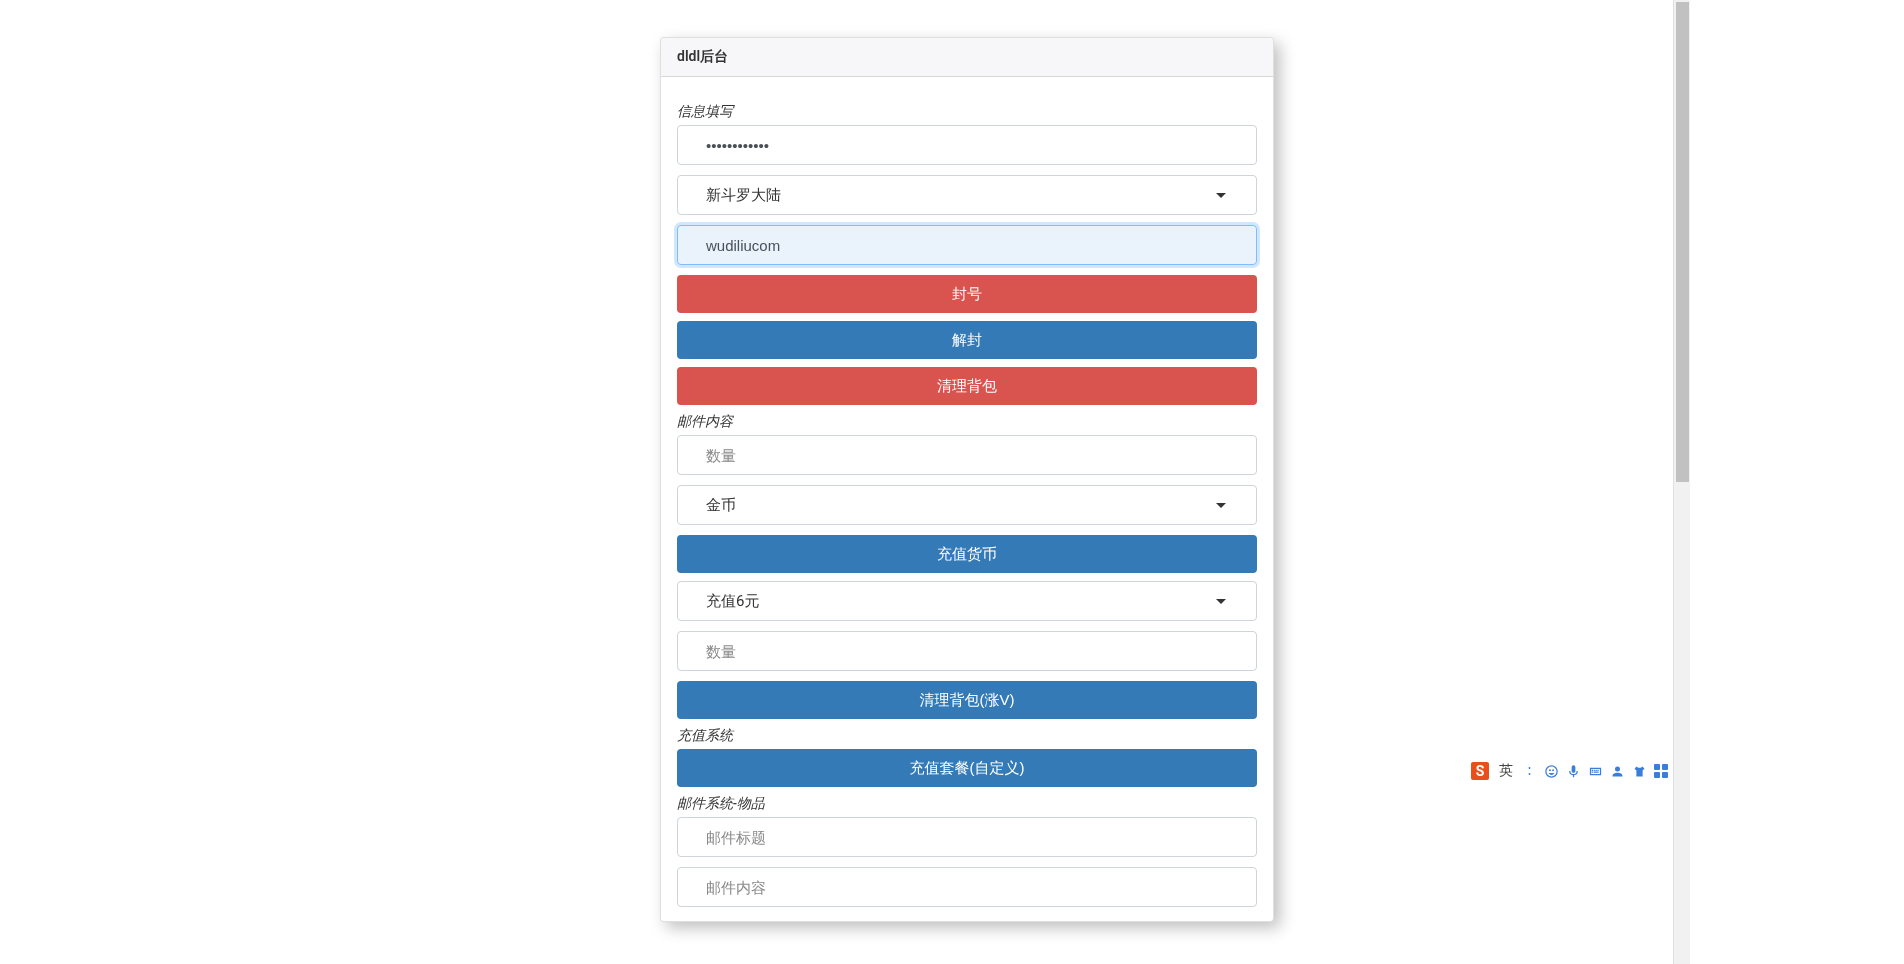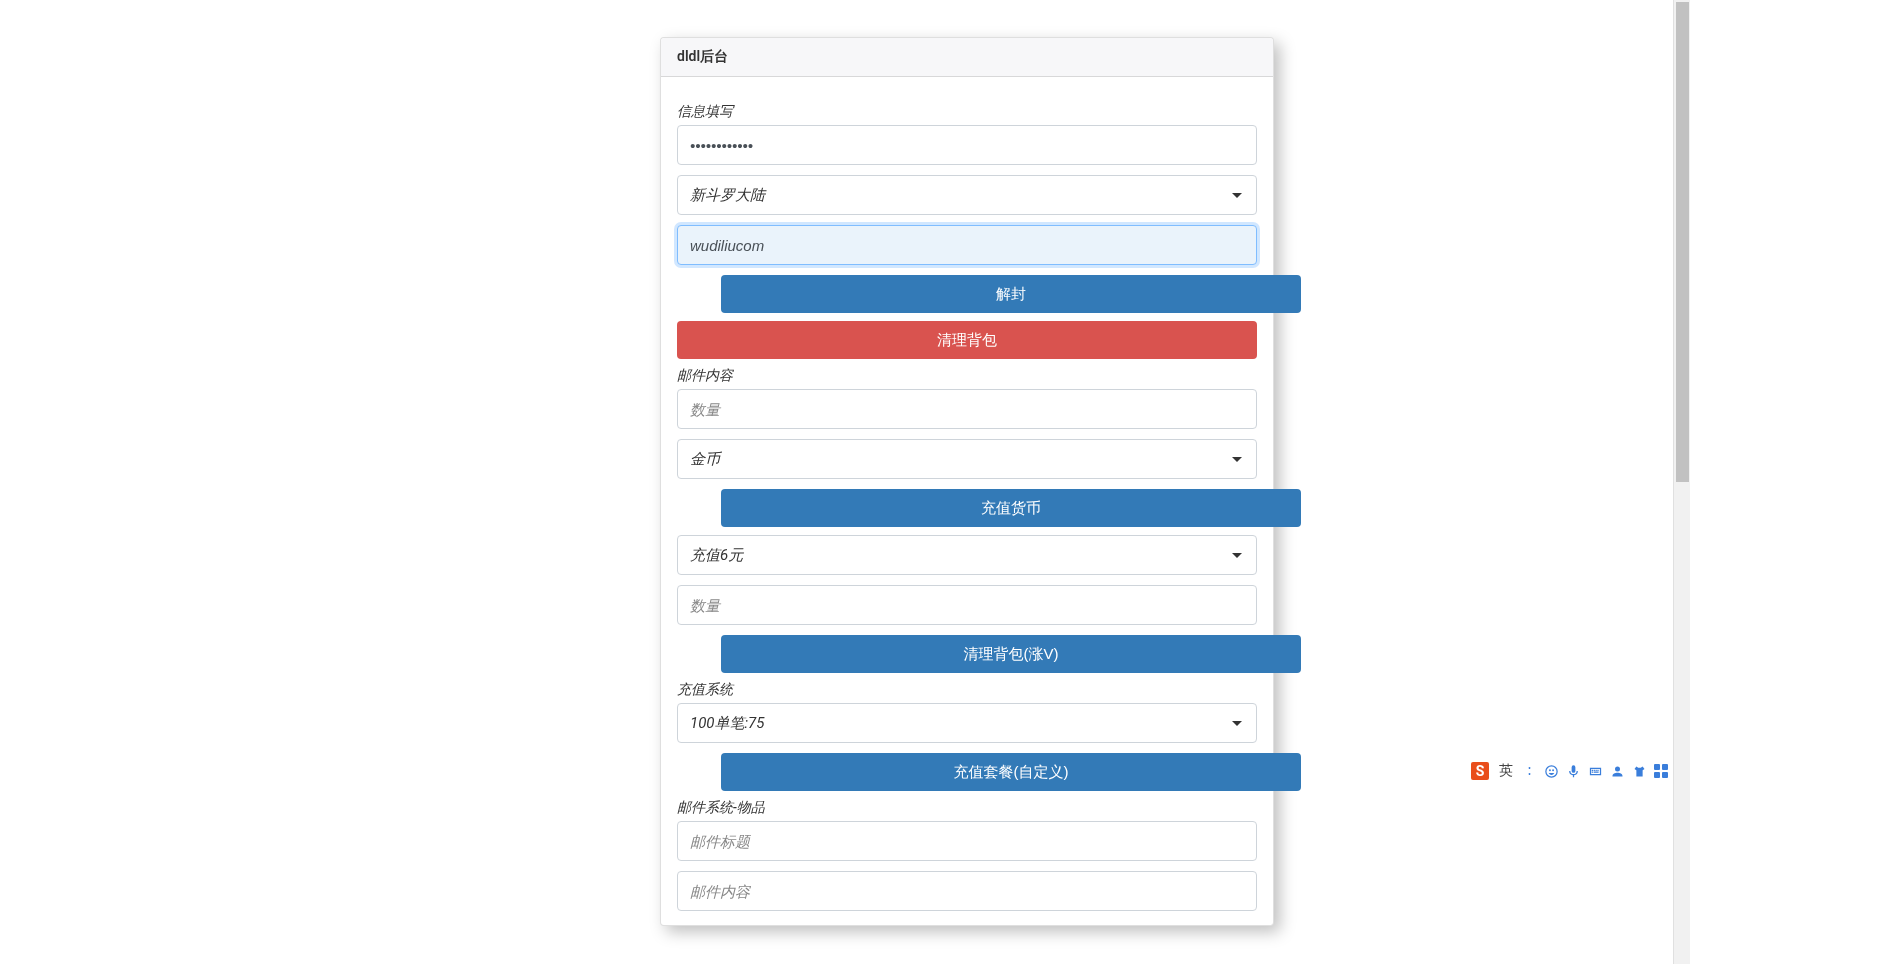--- a/index.html
+++ b/index.html
@@ -62,30 +62,29 @@
     .label {
       display: block;
       margin: 8px 0 4px 0;
       color: #333;
       font-size: 14px;
       font-style: italic;
     }
     .form-control, .form-select {
       display: block;
       width: 100%;
-      padding: 8px 12px;
+      padding: 8px 28px;
       font-size: 15px;
       color: #495057;
       background: #fff;
       border: 1px solid #ced4da;
       border-radius: 4px;
       line-height: 20px;
       margin-bottom: 10px;
       height: 40px;
-      font-style: italic;
     }
     .form-control::placeholder { color: #888; }
     .form-control.focused {
       border-color: #80bdff;
       box-shadow: 0 0 0 3px rgba(0,123,255,.18);
       background: #eaf3fb;
       outline: none;
     }
     .form-select {
       position: relative;
@@ -109,21 +108,21 @@
       font-size: 15px;
       border: none;
       border-radius: 4px;
       color: #fff;
       cursor: pointer;
       text-align: center;
       margin-bottom: 8px;
       line-height: 20px;
     }
     .btn-danger { background: #d9534f; }
-    .btn-primary { background: #337ab7; margin-left: 44px; }
+    .btn-primary { background: #337ab7; }
 
     
     .ime-bar {
       position: absolute;
       right: 17px;
       bottom: 180px;
       display: flex;
       align-items: center;
       gap: 6px;
       background: #fff;
@@ -183,20 +182,21 @@
 
       <input type="password" class="form-control" value="************" style="">
 
       <div class="form-select">
         <span>新斗罗大陆</span>
         <span class="caret-down-icon"></span>
       </div>
 
       <input type="text" class="form-control focused" value="wudiliucom" style="">
 
+      <button class="btn btn-danger">封号</button>
       <button class="btn btn-primary">解封</button>
       <button class="btn btn-danger">清理背包</button>
 
       <span class="label">邮件内容</span>
 
       <input type="text" class="form-control" placeholder="数量" style="">
 
       <div class="form-select">
         <span>金币</span>
         <span class="caret-down-icon"></span>
@@ -208,24 +208,20 @@
         <span>充值6元</span>
         <span class="caret-down-icon"></span>
       </div>
 
       <input type="text" class="form-control" placeholder="数量" style="">
 
       <button class="btn btn-primary">清理背包(涨V)</button>
 
       <span class="label">充值系统</span>
 
-      <div class="form-select">
-        <span>100单笔:75</span>
-        <span class="caret-down-icon"></span>
-      </div>
 
       <button class="btn btn-primary">充值套餐(自定义)</button>
 
       <span class="label">邮件系统-物品</span>
 
       <input type="text" class="form-control" placeholder="邮件标题" style="">
 
       <input type="text" class="form-control" placeholder="邮件内容" style="">
 
     </div>

